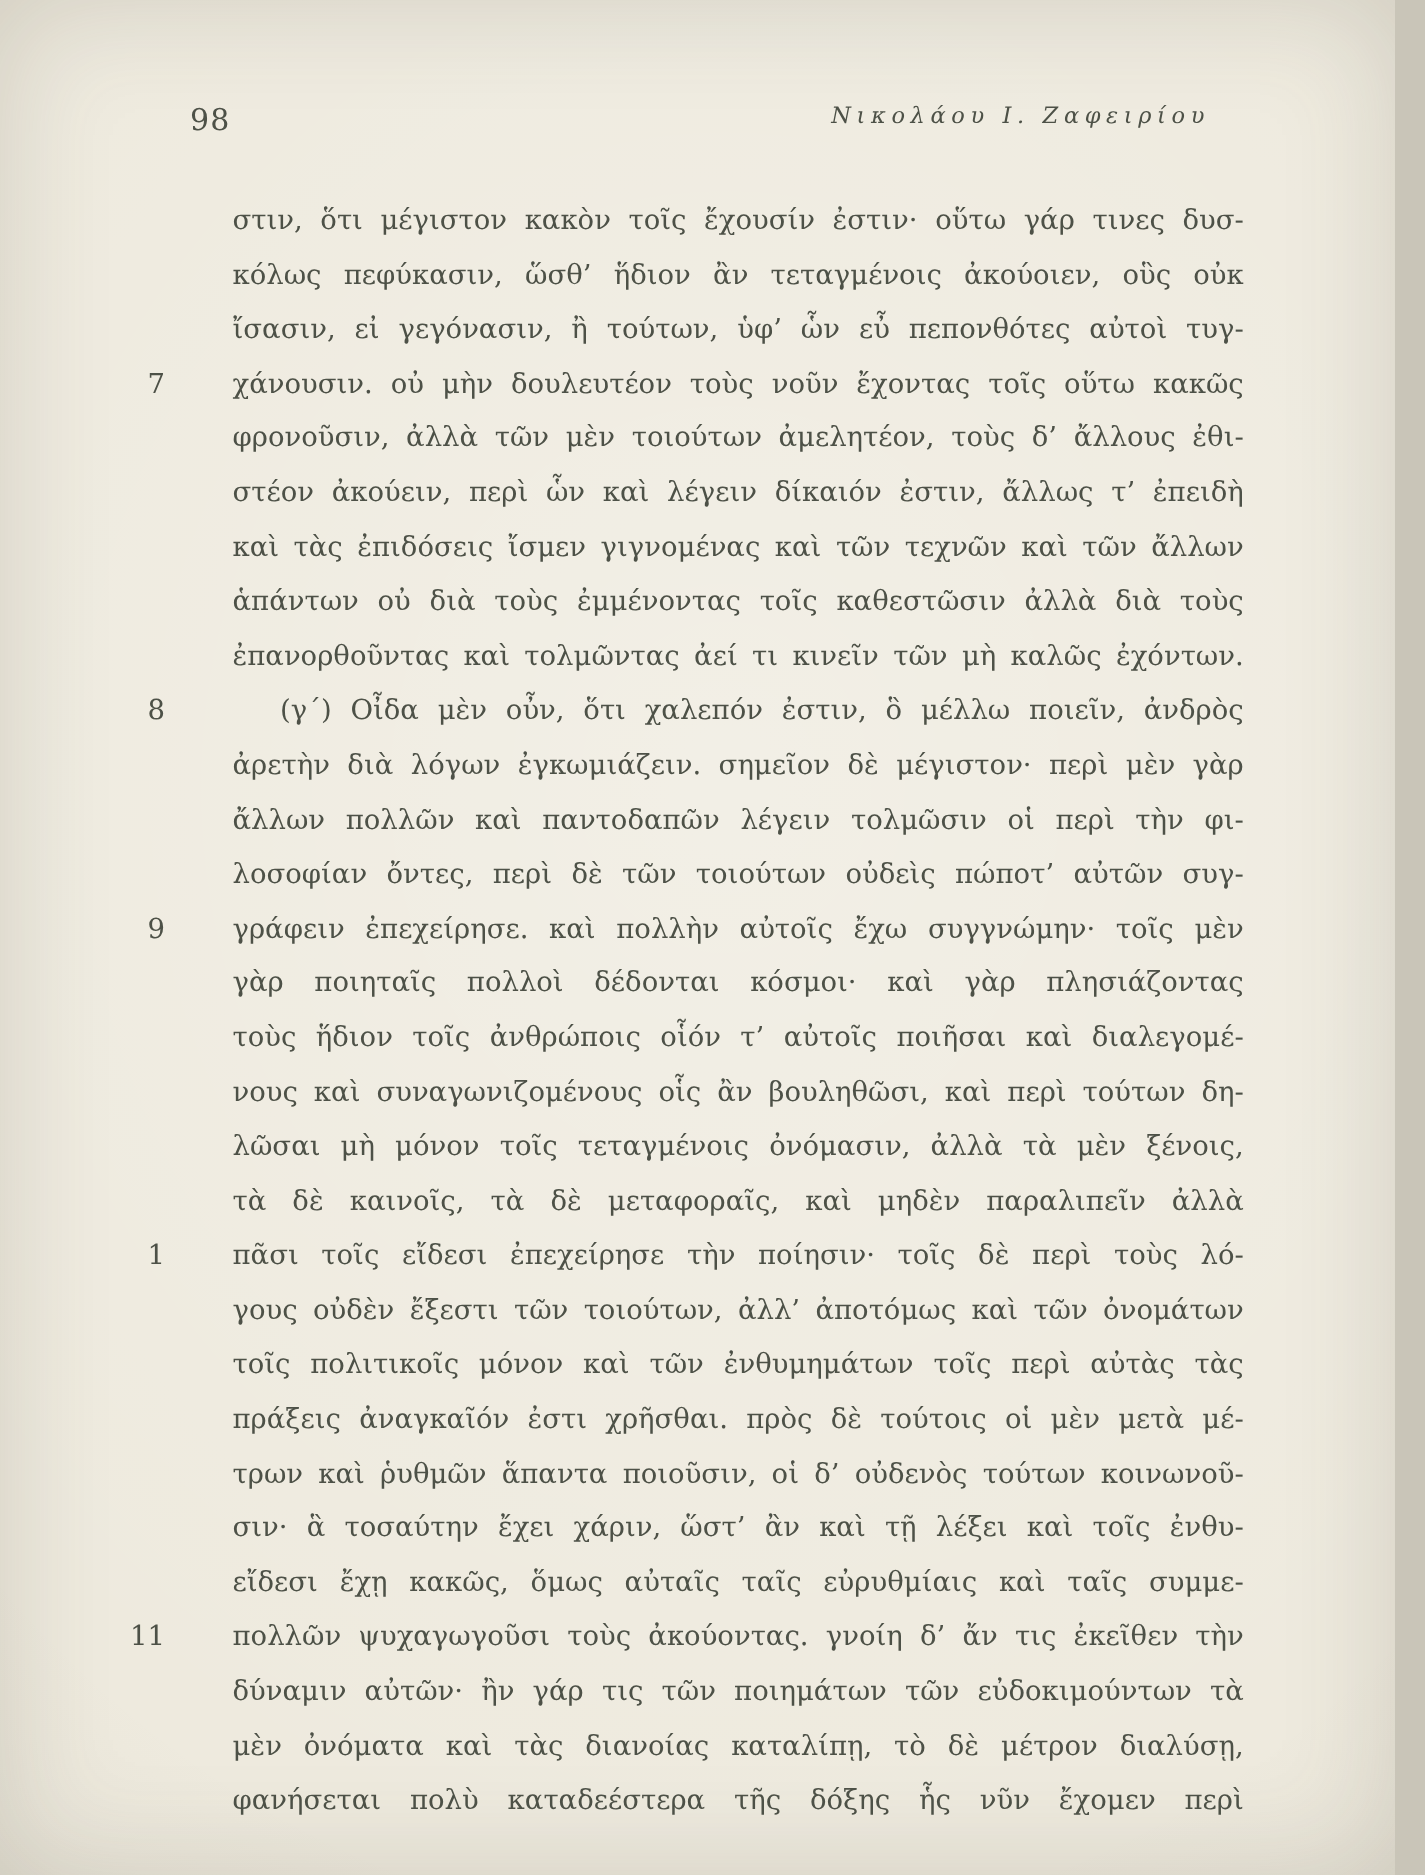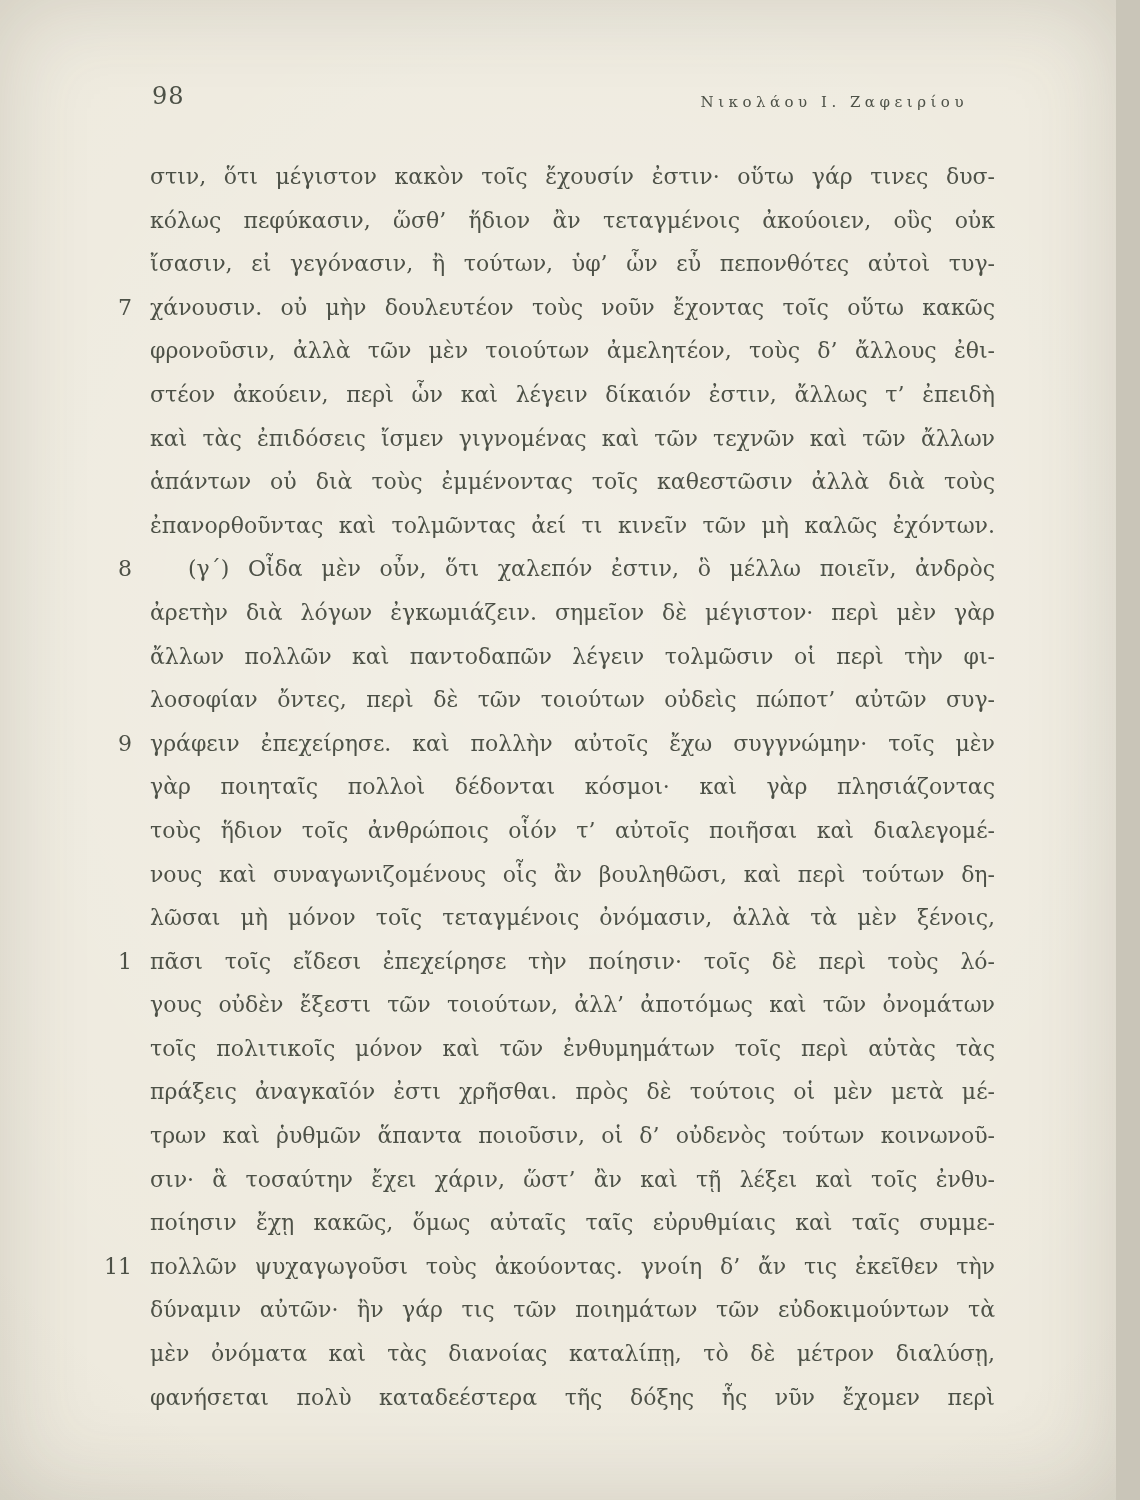--- a/index.html
+++ b/index.html
@@ -33,24 +33,25 @@
   .header-pagenum {
     position: absolute;
     left: 152px;
     top: 82px;
     font-size: 24px;
     letter-spacing: 1px;
   }
   .header-title {
     position: absolute;
     right: 148px;
-    top: 93px;
-    font-size: 15px;
+    top: 82px;
+    font-size: 18px;
     letter-spacing: 4.5px;
     white-space: nowrap;
+    font-style: italic;
   }
   .text-block {
     position: absolute;
     left: 150px;
     top: 155px;
     width: 845px;
   }
   .line {
     position: relative;
     height: 43.6px;
@@ -58,20 +59,21 @@
     font-size: 22px;
   }
   .line-text {
     display: block;
     text-align: justify;
     text-align-last: justify;
     text-justify: inter-word;
     white-space: normal;
     overflow: hidden;
     height: 43.6px;
+    margin-left: 36px;
   }
   .line-text.indent { text-indent: 38px; }
   .margin-num {
     position: absolute;
     left: -62px;
     top: 0;
     width: 44px;
     height: 43.6px;
     line-height: 43.6px;
     text-align: right;
@@ -136,40 +138,43 @@
       <div class="line">
         <span class="line-text">τοὺς ἥδιον τοῖς ἀνθρώποις οἷόν τ’ αὐτοῖς ποιῆσαι καὶ διαλεγομέ-</span>
       </div>
       <div class="line">
         <span class="line-text">νους καὶ συναγωνιζομένους οἷς ἂν βουληθῶσι, καὶ περὶ τούτων δη-</span>
       </div>
       <div class="line">
         <span class="line-text">λῶσαι μὴ μόνον τοῖς τεταγμένοις ὀνόμασιν, ἀλλὰ τὰ μὲν ξένοις,</span>
       </div>
       <div class="line">
+        <span class="line-text">τὰ δὲ καινοῖς, τὰ δὲ μεταφοραῖς, καὶ μηδὲν παραλιπεῖν ἀλλὰ</span>
+      </div>
+      <div class="line">
         <span class="margin-num">1</span>
         <span class="line-text">πᾶσι τοῖς εἴδεσι ἐπεχείρησε τὴν ποίησιν· τοῖς δὲ περὶ τοὺς λό-</span>
       </div>
       <div class="line">
         <span class="line-text">γους οὐδὲν ἔξεστι τῶν τοιούτων, ἀλλ’ ἀποτόμως καὶ τῶν ὀνομάτων</span>
       </div>
       <div class="line">
         <span class="line-text">τοῖς πολιτικοῖς μόνον καὶ τῶν ἐνθυμημάτων τοῖς περὶ αὐτὰς τὰς</span>
       </div>
       <div class="line">
         <span class="line-text">πράξεις ἀναγκαῖόν ἐστι χρῆσθαι. πρὸς δὲ τούτοις οἱ μὲν μετὰ μέ-</span>
       </div>
       <div class="line">
         <span class="line-text">τρων καὶ ῥυθμῶν ἅπαντα ποιοῦσιν, οἱ δ’ οὐδενὸς τούτων κοινωνοῦ-</span>
       </div>
       <div class="line">
         <span class="line-text">σιν· ἃ τοσαύτην ἔχει χάριν, ὥστ’ ἂν καὶ τῇ λέξει καὶ τοῖς ἐνθυ-</span>
       </div>
       <div class="line">
-        <span class="line-text">ποίησιν ἔχῃ κακῶς, ὅμως αὐταῖς ταῖς εὐρυθμίαις καὶ ταῖς συμμε-</span>
+        <span class="line-text">εἴδεσι ἔχῃ κακῶς, ὅμως αὐταῖς ταῖς εὐρυθμίαις καὶ ταῖς συμμε-</span>
       </div>
       <div class="line">
         <span class="margin-num">11</span>
         <span class="line-text">πολλῶν ψυχαγωγοῦσι τοὺς ἀκούοντας. γνοίη δ’ ἄν τις ἐκεῖθεν τὴν</span>
       </div>
       <div class="line">
         <span class="line-text">δύναμιν αὐτῶν· ἢν γάρ τις τῶν ποιημάτων τῶν εὐδοκιμούντων τὰ</span>
       </div>
       <div class="line">
         <span class="line-text">μὲν ὀνόματα καὶ τὰς διανοίας καταλίπῃ, τὸ δὲ μέτρον διαλύσῃ,</span>

